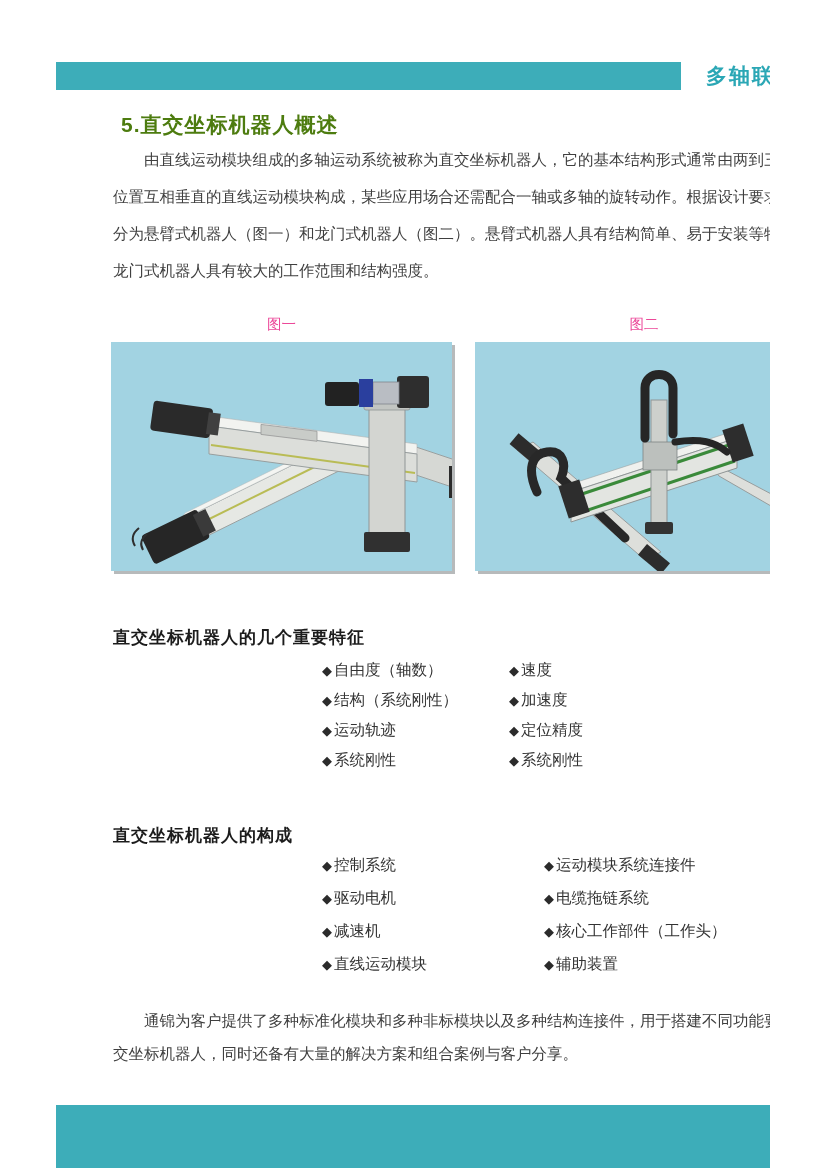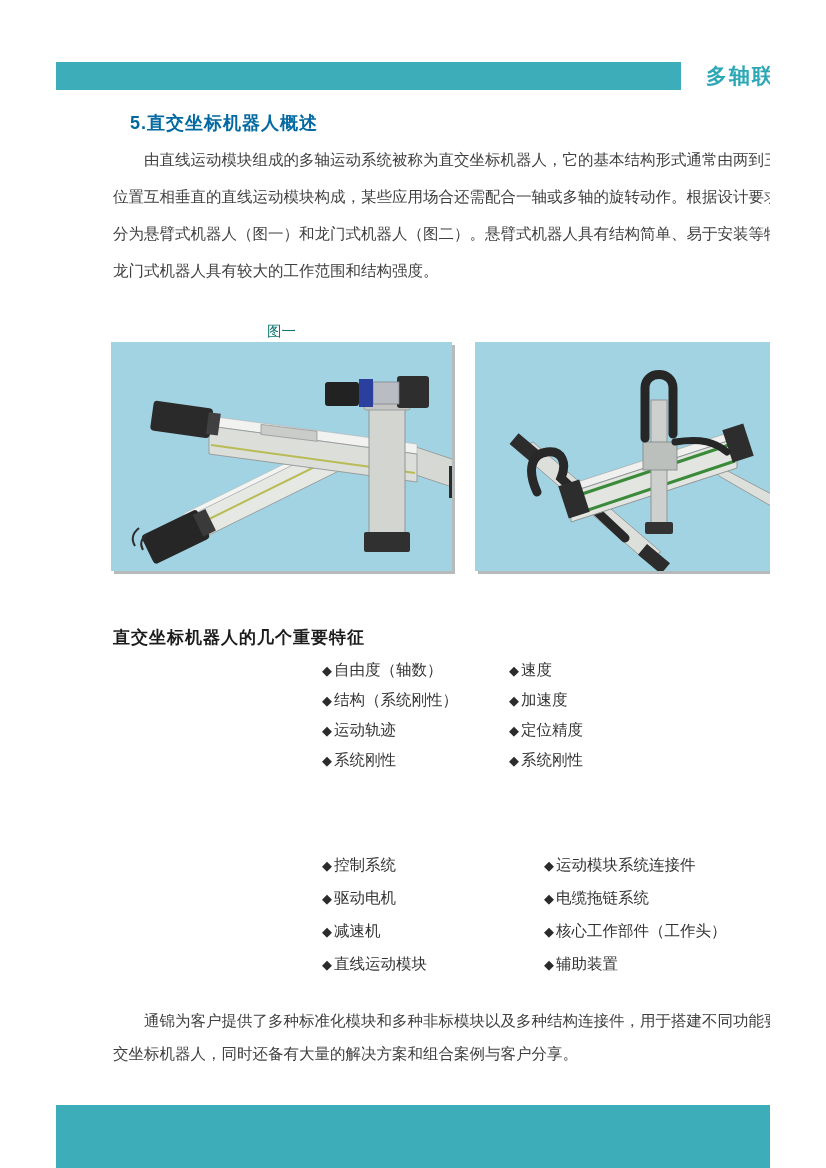--- a/index.html
+++ b/index.html
@@ -13,43 +13,43 @@
   .hbar{position:absolute;background:#3dadb9;height:28px;top:62px;}
   .hbar-left{left:0;width:625px;}
   .hbar-right{left:755px;width:71px;}
   .header-title{
     position:absolute;top:62px;left:640px;width:112px;height:28px;
     line-height:28px;text-align:center;font-size:21px;font-weight:bold;
     color:#2ba7b5;letter-spacing:2px;
   }
   
   .section-title{
-    position:absolute;left:74px;top:111px;font-size:18px;font-weight:bold;
-    color:#0369a1;letter-spacing:1px;
+    position:absolute;left:65px;top:111px;font-size:21px;font-weight:bold;
+    color:#4d7c0f;letter-spacing:1px;
   }
   
   .para{
     position:absolute;left:57px;width:713px;font-size:15.5px;
     line-height:37px;color:#3f3f3f;text-align:justify;text-indent:2em;
   }
   .para-intro{top:141px;}
   .para-close{top:1004px;line-height:33px;}
   
   .side-tab{
     position:absolute;left:765px;top:202px;width:61px;height:176px;
     background:linear-gradient(180deg,#2f83c6 0%,#2b7dc2 35%,#1c5da9 80%,#154f9c 100%);
     display:flex;align-items:center;justify-content:center;
     box-shadow:-1px 1px 3px rgba(0,0,0,0.25);
   }
   .side-tab span{
     writing-mode:vertical-rl;color:#ffffff;font-weight:bold;font-size:20px;
     letter-spacing:9px;line-height:61px;text-align:center;padding-top:6px;
   }
   
-  .fig-caption{position:absolute;top:315px;font-size:14.5px;color:#0f766e;text-align:center;margin-top:7px;}
+  .fig-caption{position:absolute;top:315px;font-size:14.5px;color:#ec4899;text-align:center;}
   .cap1{left:55px;width:341px;}
   .cap2{left:419px;width:338px;}
   .figure-box{
     position:absolute;top:342px;height:229px;background:#a2d3e2;
     box-shadow:3px 3px 0 #b7babb;
   }
   .fig1{left:55px;width:341px;}
   .fig2{left:419px;width:338px;}
   .figure-box svg{display:block;width:100%;height:100%;}
   
@@ -88,20 +88,21 @@
 
   <div class="section-title">5.直交坐标机器人概述</div>
 
   <div class="para para-intro">由直线运动模块组成的多轴运动系统被称为直交坐标机器人，它的基本结构形式通常由两到三个空间位置互相垂直的直线运动模块构成，某些应用场合还需配合一轴或多轴的旋转动作。根据设计要求不同，分为悬臂式机器人（图一）和龙门式机器人（图二）。悬臂式机器人具有结构简单、易于安装等特点，而龙门式机器人具有较大的工作范围和结构强度。</div>
 
   <div class="side-tab">
     <span>线性模组</span>
   </div>
 
   <div class="fig-caption cap1">图一</div>
+  <div class="fig-caption cap2">图二</div>
 
   <div class="figure-box fig1">
     <svg viewBox="0 0 341 229">
 
       <polygon points="70,178 228,100 242,122 84,200" fill="#e6e8e4" stroke="#9aa0a0" stroke-width="1"></polygon>
       <polygon points="70,178 228,100 232,93 74,171" fill="#f4f5f2" stroke="#b5b9b8" stroke-width="0.5"></polygon>
       <line x1="80" y1="186" x2="236" y2="109" stroke="#b9bc55" stroke-width="2"></line>
 
       <g transform="rotate(-26 70 190)">
         <rect x="32" y="176" width="62" height="32" rx="4" fill="#262626"></rect>
@@ -194,20 +195,21 @@
     <div class="item">
         <span class="diamond">◆</span>
         <span>定位精度</span>
       </div>
     <div class="item">
         <span class="diamond">◆</span>
         <span>系统刚性</span>
       </div>
   </div>
 
+  <div class="list-heading comp-head">直交坐标机器人的构成</div>
 
   <div class="blist comp-list comp-left">
     <div class="item">
         <span class="diamond">◆</span>
         <span>控制系统</span>
       </div>
     <div class="item">
         <span class="diamond">◆</span>
         <span>驱动电机</span>
       </div>

